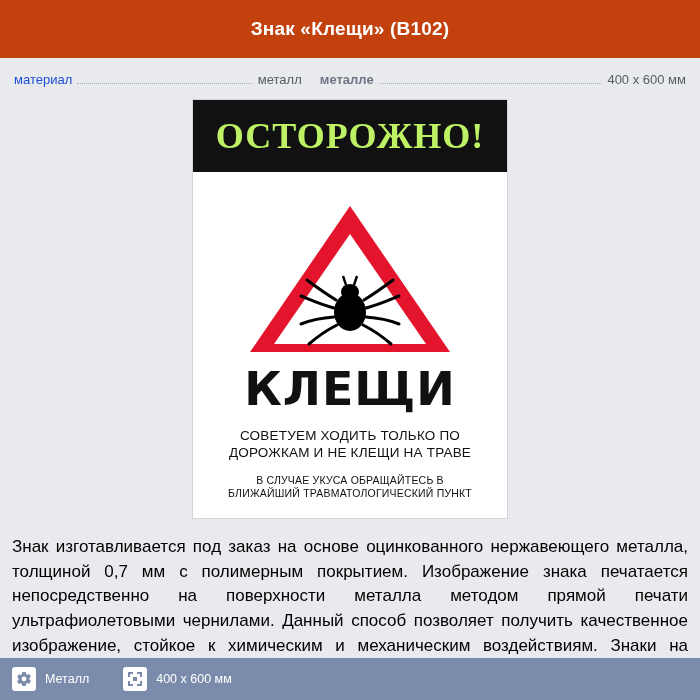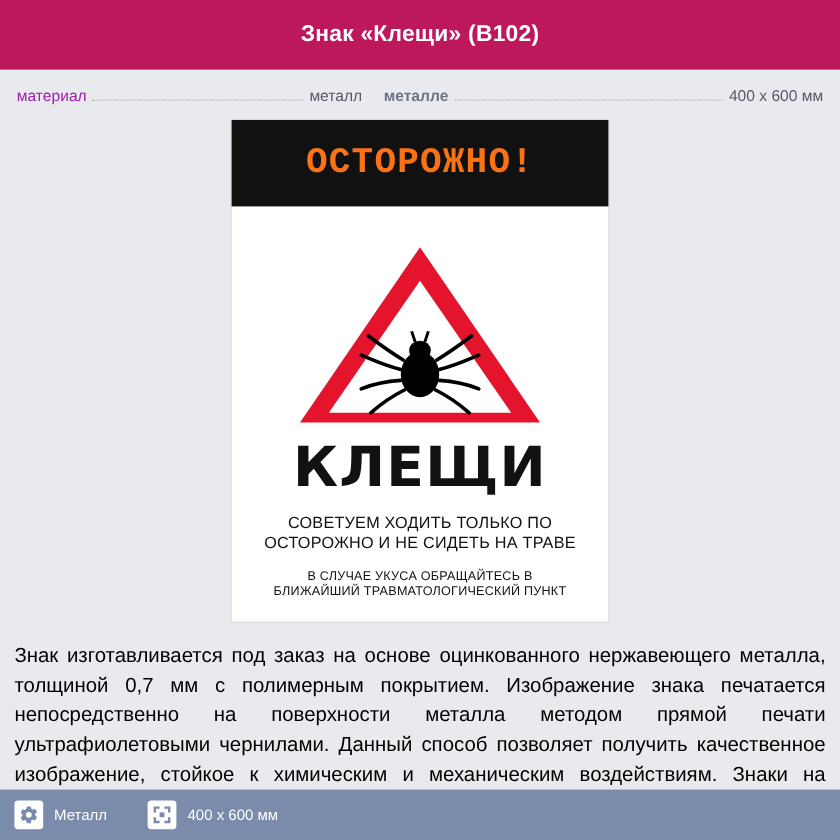--- a/index.html
+++ b/index.html
@@ -17,21 +17,21 @@
     position: relative;
     width: 700px;
     height: 700px;
     background: #e9eaee;
     box-sizing: border-box;
   }
 
   
   .header {
     height: 58px;
-    background: #be185d;
+    background: #c2410c;
     display: flex;
     align-items: center;
     justify-content: center;
   }
   .header-title {
     color: #ffffff;
     font-size: 19px;
     font-weight: bold;
     letter-spacing: 0.2px;
   }
@@ -39,21 +39,21 @@
   
   .spec-row {
     display: flex;
     align-items: baseline;
     padding: 14px 14px 6px 14px;
     font-size: 13px;
     color: #6d7482;
     box-sizing: border-box;
   }
   .spec-label {
-    color: #a21caf;
+    color: #1d4ed8;
     white-space: nowrap;
   }
   .spec-dots {
     flex: 1 1 auto;
     border-bottom: 1px dotted #a9aeb9;
     margin: 0 5px 3px 5px;
     height: 1px;
   }
   .spec-value {
     color: #555b66;
@@ -85,25 +85,25 @@
   }
   .sign-banner {
     width: 100%;
     background: #111111;
     height: 72px;
     display: flex;
     align-items: center;
     justify-content: center;
   }
   .sign-banner-text {
-    color: #f97316;
-    font-size: 30px;
+    color: #bef264;
+    font-size: 36px;
     font-weight: bold;
     letter-spacing: 1px;
-    font-family: Liberation Mono, monospace;
+    font-family: Liberation Serif, serif;
   }
   .sign-body {
     width: 100%;
     flex: 1 1 auto;
     display: flex;
     flex-direction: column;
     align-items: center;
     padding-top: 28px;
     box-sizing: border-box;
   }
@@ -236,21 +236,21 @@
               <path d="M121 117 C 136 118, 144 120, 154 124" stroke="#000000" stroke-width="3" fill="none" stroke-linecap="round"></path>
               <path d="M118 125 C 130 131, 138 137, 146 144" stroke="#000000" stroke-width="3" fill="none" stroke-linecap="round"></path>
             </g>
           </svg>
         </div>
 
         <div class="sign-main-word">КЛЕЩИ</div>
 
         <div class="sign-sub1">
           <span>СОВЕТУЕМ ХОДИТЬ ТОЛЬКО ПО</span><br>
-          <span>ОСТОРОЖНО И НЕ СИДЕТЬ НА ТРАВЕ</span>
+          <span>ДОРОЖКАМ И НЕ КЛЕЩИ НА ТРАВЕ</span>
         </div>
 
         <div class="sign-sub2">
           <span>В СЛУЧАЕ УКУСА ОБРАЩАЙТЕСЬ В</span><br>
           <span>БЛИЖАЙШИЙ ТРАВМАТОЛОГИЧЕСКИЙ ПУНКТ</span>
         </div>
 
       </div>
     </div>
   </div>

